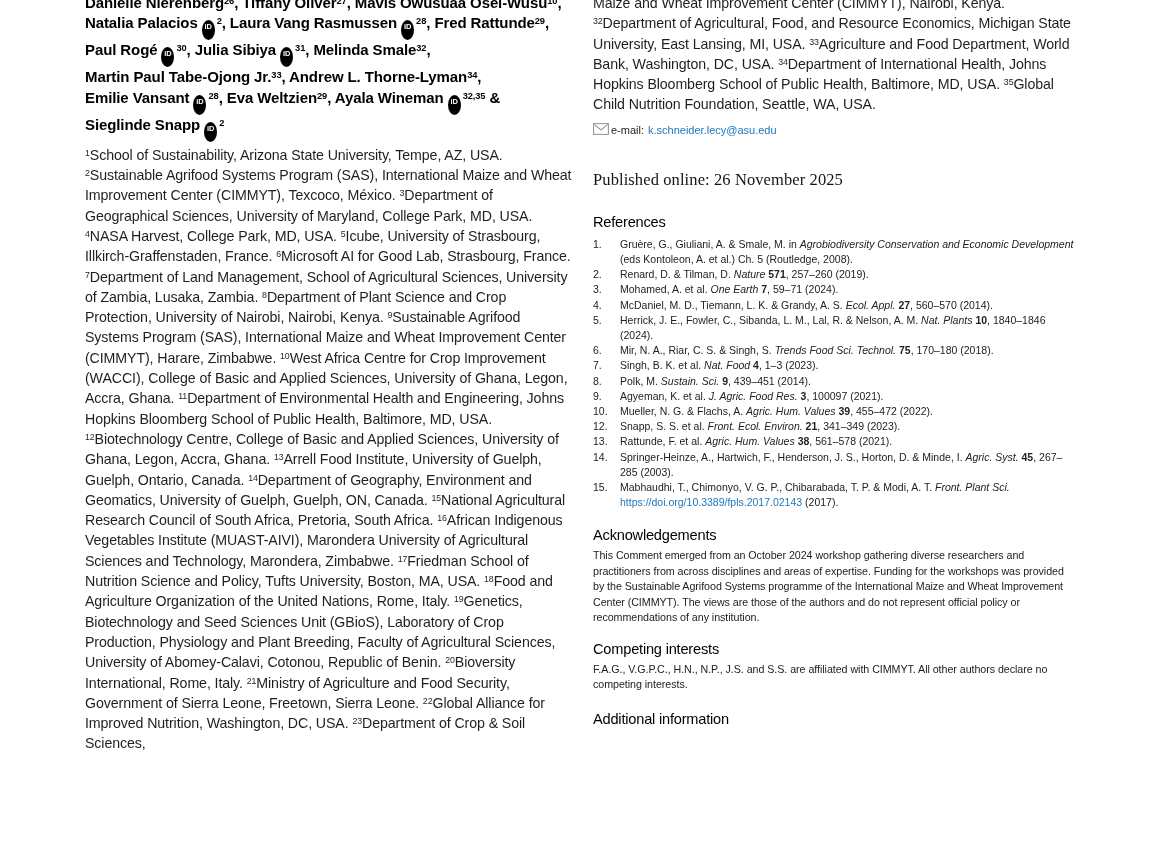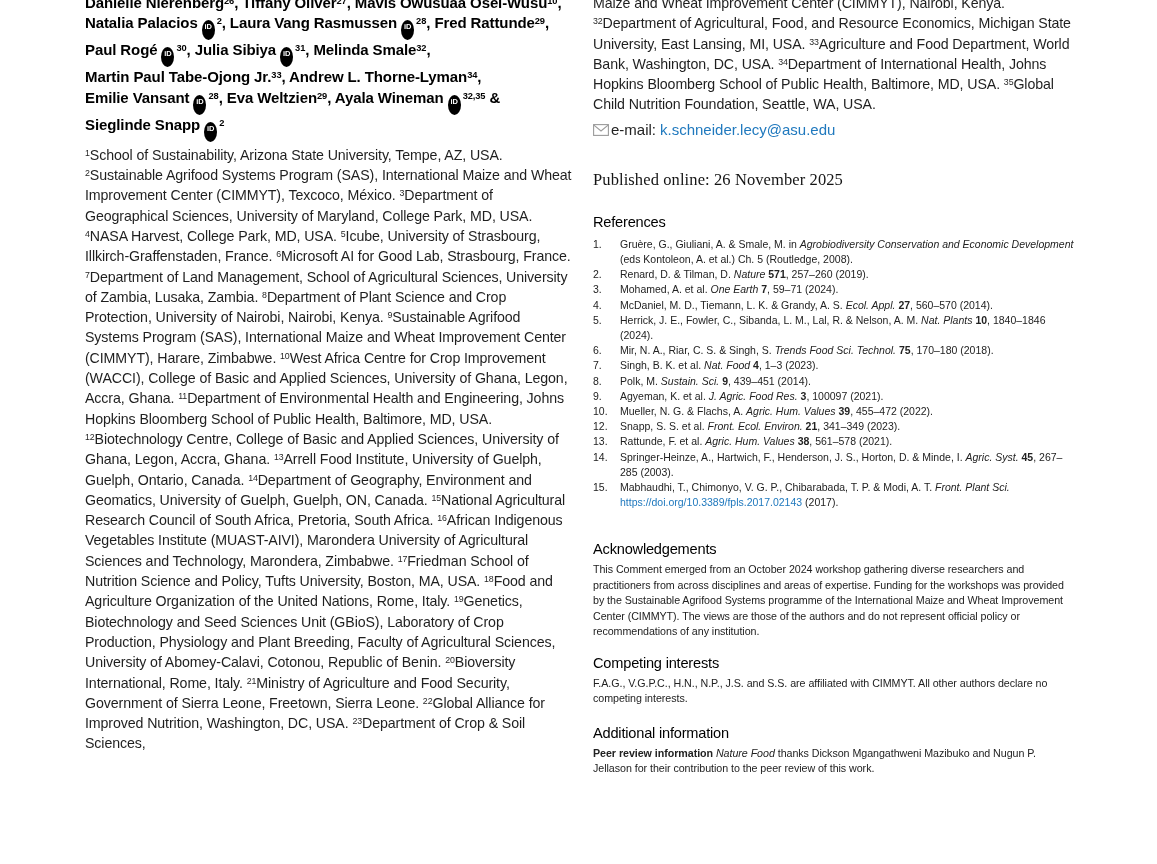--- a/index.html
+++ b/index.html
@@ -27,36 +27,36 @@
     font-size:62%; line-height:0; position:relative; top:-0.45em; vertical-align:baseline;
   }
 
   .orcid {
     display:inline-block; width:13px; height:20px; border-radius:50%;
     background:#000; color:#fff; font-size:7.5px; font-weight:700;
     text-align:center; line-height:13px; margin:0 2px 0 4px; vertical-align:-1px;
     font-style:normal;
   }
 
-  .email-line { margin-top:5px; font-size:15px; line-height:20px; color:#222; }
+  .email-line { margin-top:5px; font-size:11px; line-height:20px; color:#222; }
   .email-line svg { vertical-align:-1px; margin-right:2px; }
   .lnk { color:#2079be; text-decoration:none; cursor:pointer; }
   a.lnk { margin-left:4px; }
 
   .published {
     margin-top:30px;
     font-family:"Liberation Serif", serif;
     font-size:16.5px; color:#141414; letter-spacing:0.1px;
   }
 
   .sec-h {
     font-size:14.6px; font-weight:400; color:#000; letter-spacing:-0.2px;
   }
   .sec-h.refs-h { margin-top:24px; }
-  .sec-h.ack-h  { margin-top:31px; }
+  .sec-h.ack-h  { margin-top:17px; }
   .sec-h.ci-h   { margin-top:15px; }
   .sec-h.ai-h   { margin-top:18px; }
 
   .refs { margin-top:7px; }
   .ref-row { display:flex; font-size:10.5px; line-height:15.2px; color:#222; }
   .ref-num { flex:0 0 27px; }
   .ref-text { flex:1; }
 
   .small-body {
     margin-top:5px; font-size:10.7px; line-height:15.5px; color:#222;
@@ -146,16 +146,15 @@
         </div>
       </div>
 
     <h2 class="sec-h ack-h">Acknowledgements</h2>
     <p class="small-body">This Comment emerged from an October 2024 workshop gathering diverse researchers and practitioners from across disciplines and areas of expertise. Funding for the workshops was provided by the Sustainable Agrifood Systems programme of the International Maize and Wheat Improvement Center (CIMMYT). The views are those of the authors and do not represent official policy or recommendations of any institution.</p>
 
     <h2 class="sec-h ci-h">Competing interests</h2>
     <p class="small-body">F.A.G., V.G.P.C., H.N., N.P., J.S. and S.S. are affiliated with CIMMYT. All other authors declare no competing interests.</p>
 
     <h2 class="sec-h ai-h">Additional information</h2>
-    <p class="small-body"><span class="bd">Peer review information</span><span> </span><span class="it">Nature Food</span><span> thanks Dickson Mgangathweni Mazibuko and Nugun P. Jellason for their contribution to the peer review of this work.</span></p>
   </div>
 
 </div>
 
 </body></html>

